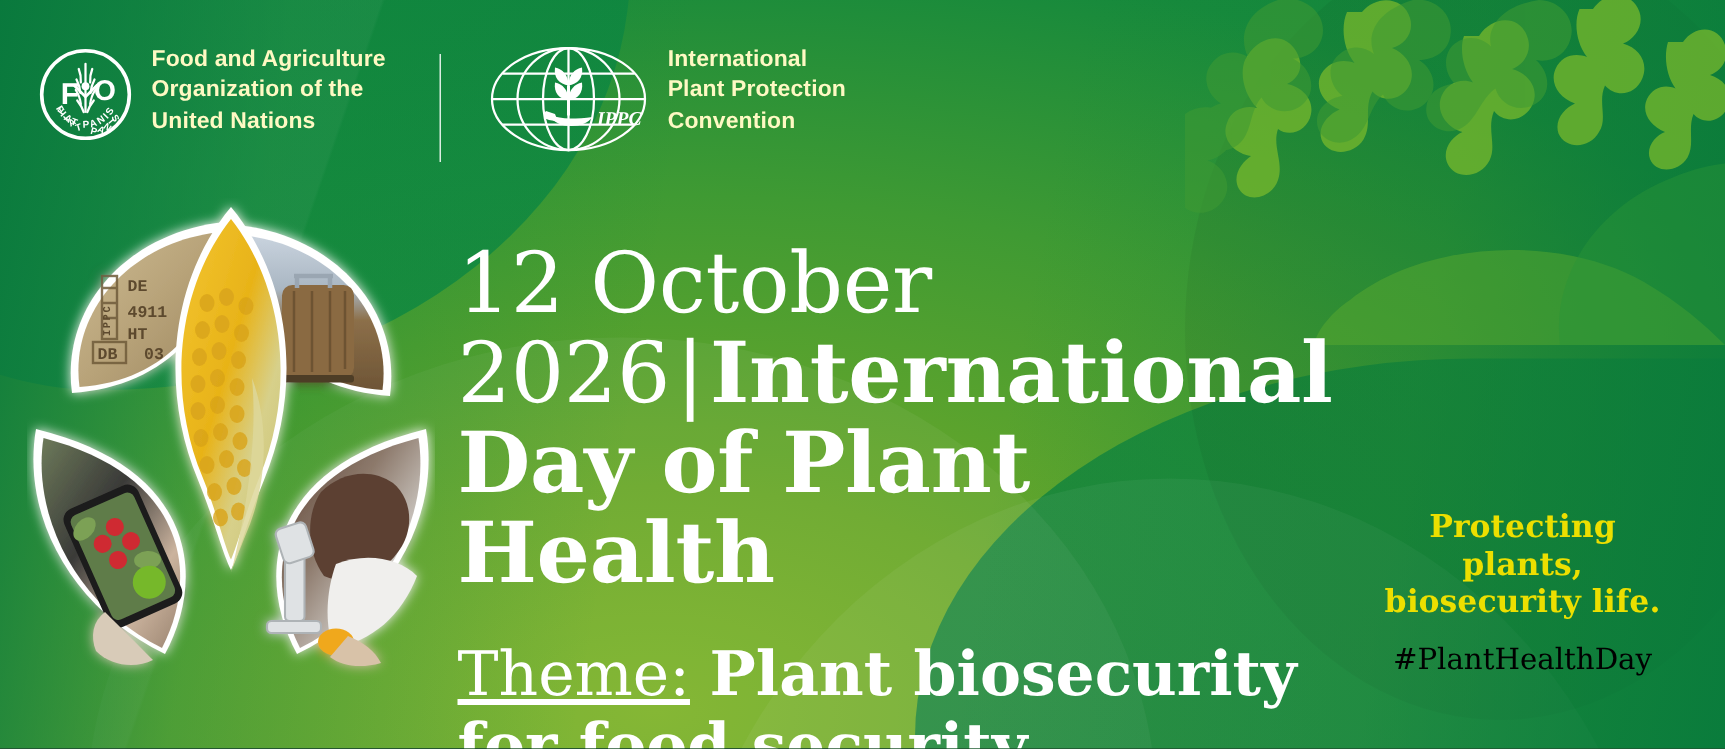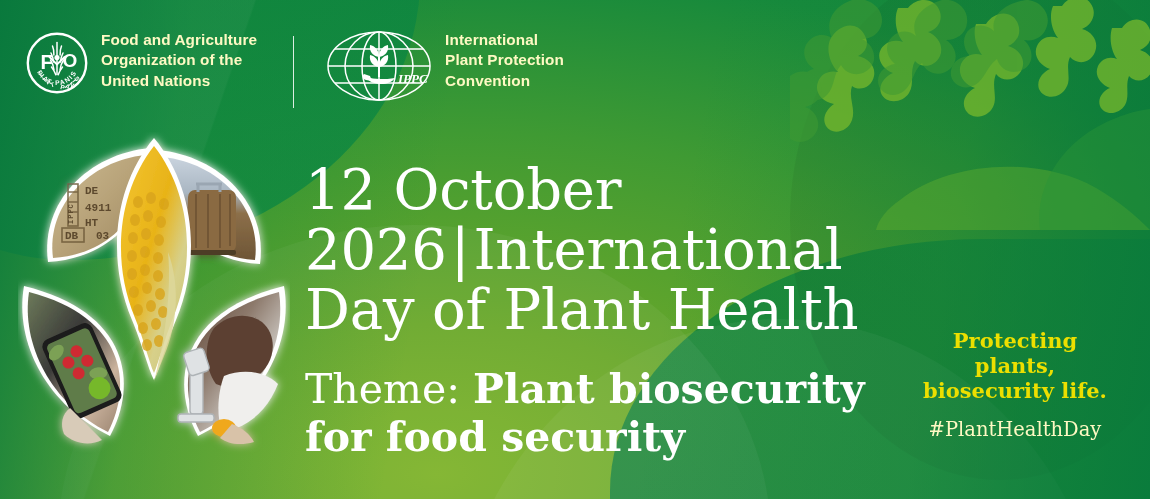--- a/index.html
+++ b/index.html
@@ -88,46 +88,46 @@
   .copy{ position:absolute; left:305px; top:160px; width:600px; }
   .title{
     font-family:"DejaVu Serif", serif;
     color:#ffffff;
     font-size:56px;
     line-height:1.07;
     letter-spacing:-.2px;
   }
   .title .date{ font-weight:400; }
   .title .sep{ font-weight:400; padding:0 4px; }
-  .title .strong{ font-weight:normal;margin-top:17px; }
+  .title .strong{ font-weight:bold;margin-top:17px; }
 
   .theme{
     margin-top:26px;
     font-family:"DejaVu Serif", serif;
     color:#ffffff;
     font-size:41px;
     line-height:1.17;
   }
-  .theme .lbl{ font-weight:400; }
+  .theme .lbl{ font-weight:400;text-decoration:underline; }
   .theme .val{ font-weight:bold; }
 
   
   .slogan{
-    position:absolute; right:30px; top:329px;
+    position:absolute; right:30px; top:339px;
     width:210px; text-align:center;
   }
   .slogan .tag{
     font-family:"DejaVu Serif", serif;
     font-weight:bold; color:#ecdf00;
     font-size:21px; line-height:1.18;
   }
   .slogan .hashtags{
     margin-top:14px;
     font-family:"DejaVu Serif", serif;
-    font-weight:400; color:#fef9c3;
+    font-weight:400; color:#000000;
     font-size:19.5px; line-height:1.30;
   }
   .slogan .hashtags div{ white-space:nowrap; }
 </style>
 </head>
 <body>
 
 <div id="banner">
 
   <div class="bg-base"></div>

